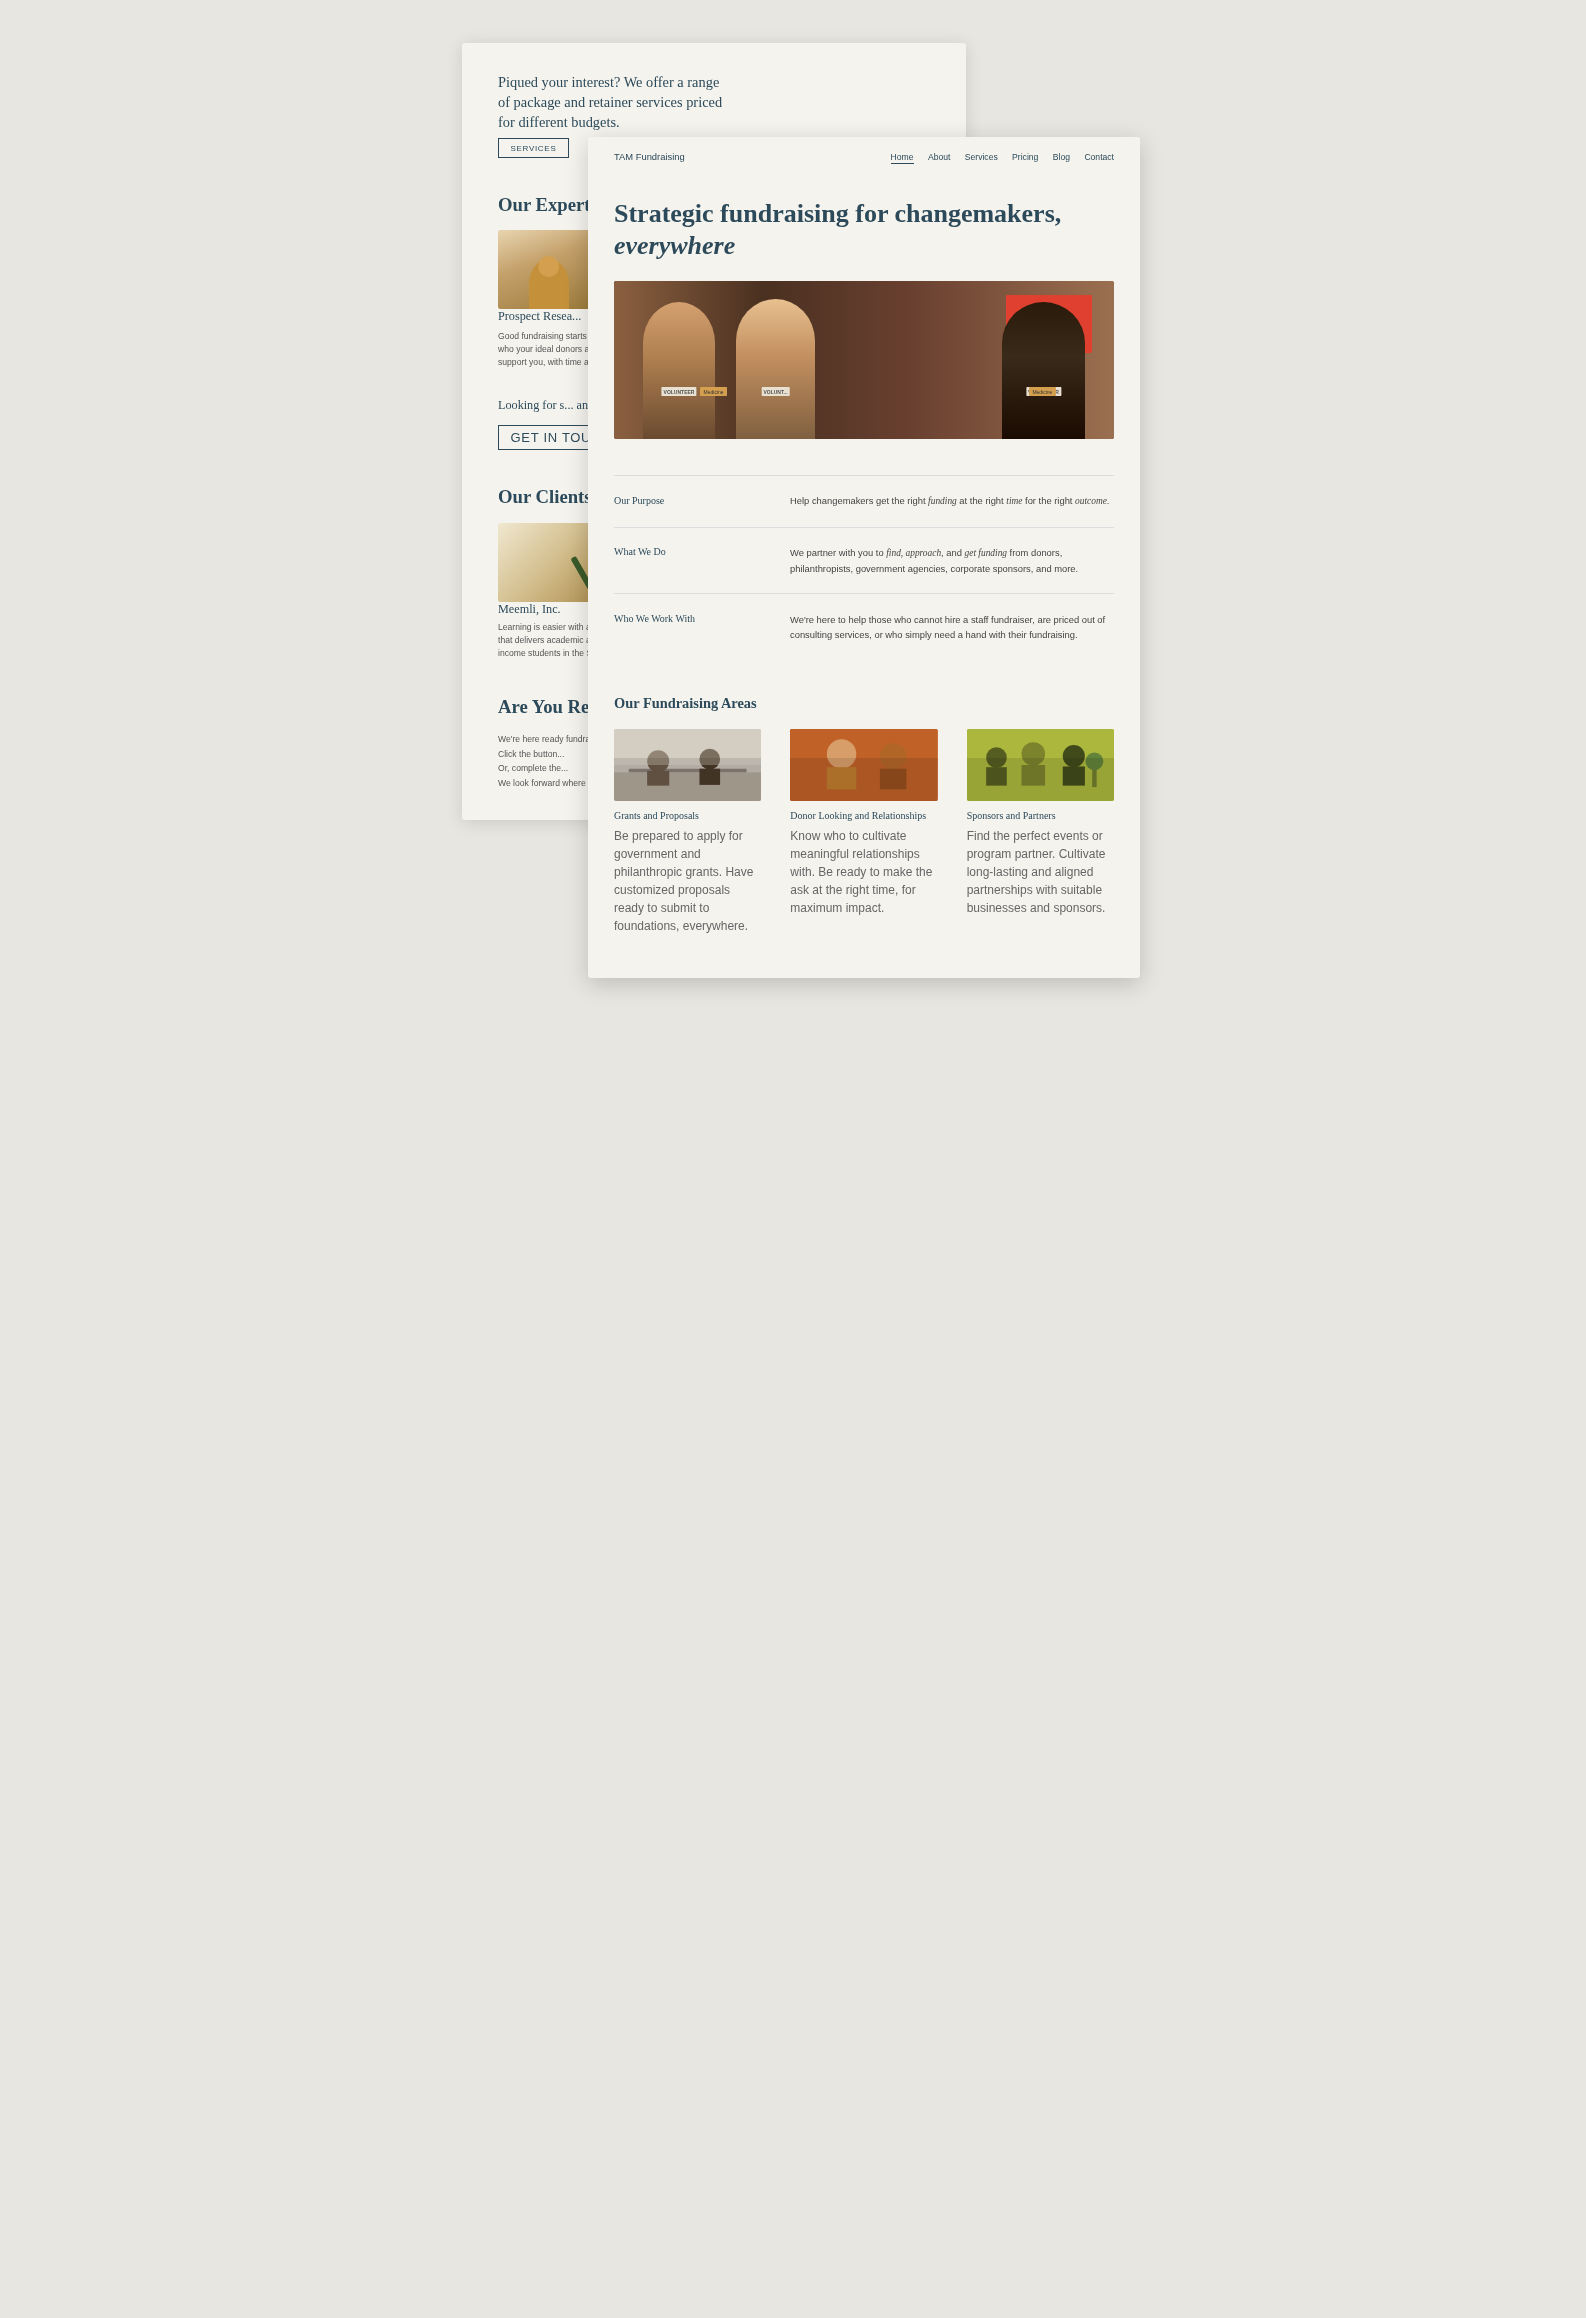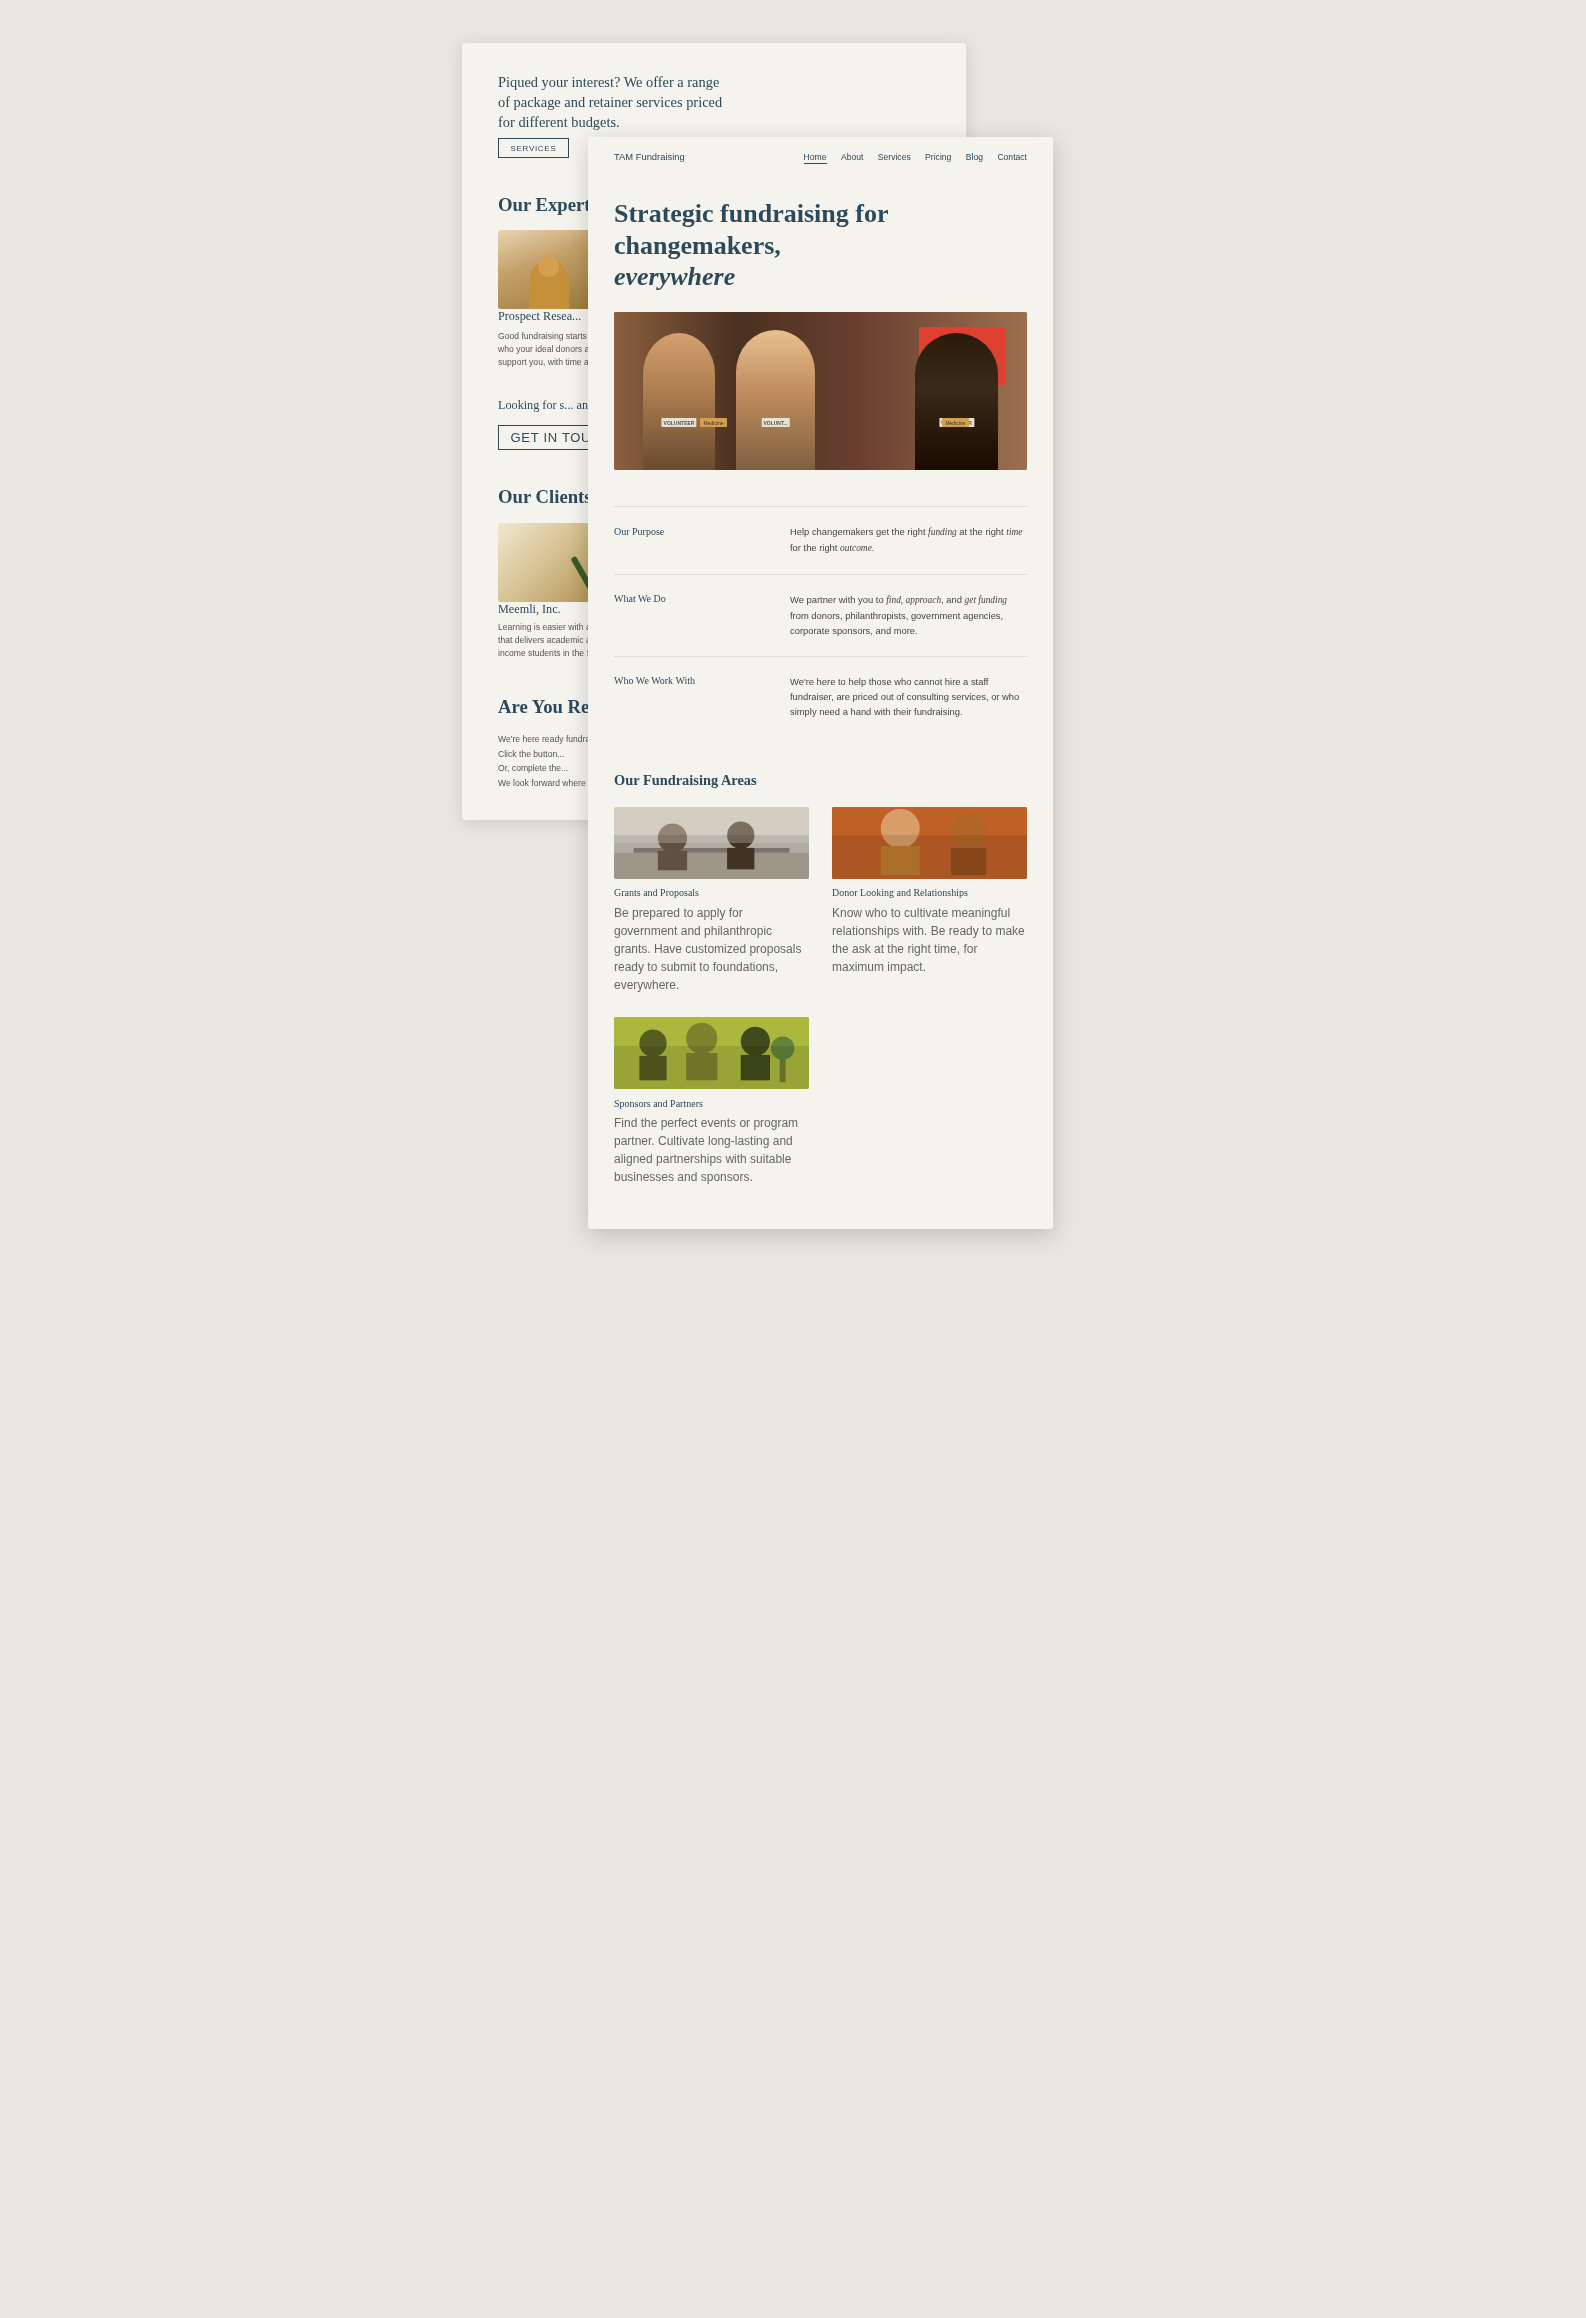--- a/index.html
+++ b/index.html
@@ -174,21 +174,21 @@
       background: #3a5a2a;
       border-radius: 2.2px;
       transform: rotate(-30deg);
     }
 
     
     .front-card {
       position: absolute;
       top: 94px;
       left: 126px;
-      width: 465px;
+      width: 552px;
       background: #f5f3ee;
       border-radius: 2.9px;
       box-shadow: 0 5.8px 23px rgba(0,0,0,0.18);
       z-index: 2;
       overflow: hidden;
       padding-bottom: 43px;
     }
 
     
     .nav {
@@ -304,22 +304,22 @@
 
     .fundraising-title {
       font-size: 14.4px;
       color: #2c4a5a;
       font-family: Georgia, serif;
       margin-bottom: 17.3px;
     }
 
     .areas-grid {
       display: grid;
-      grid-template-columns: repeat(2, 1fr);
-      gap: 23px;
+      grid-template-columns: repeat(3, 1fr);
+      gap: 29px;
     }
 
     .area-card {
       display: flex;
       flex-direction: column;
     }
 
     .area-img {
       width: 100%;
       height: 72px;

